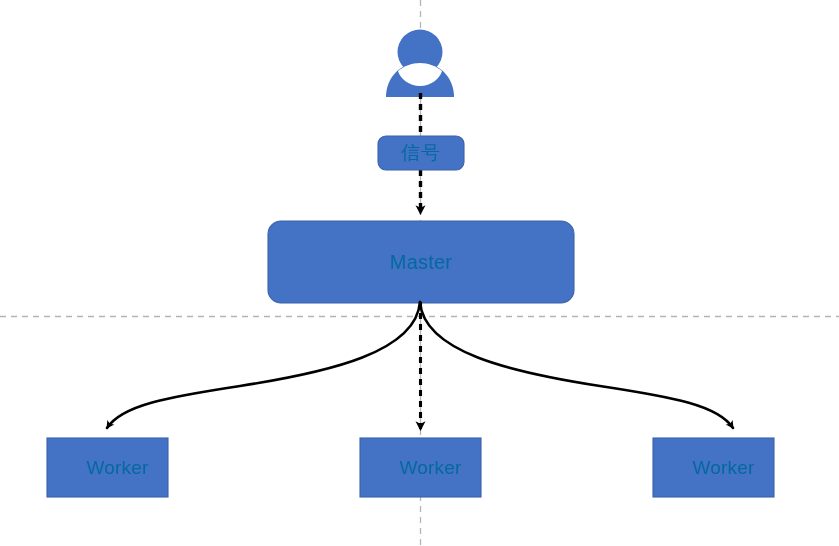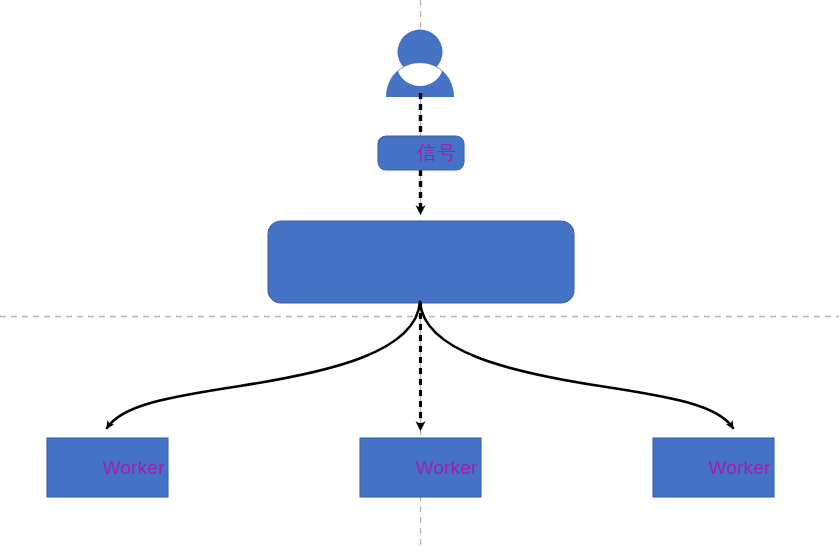--- a/index.html
+++ b/index.html
@@ -23,24 +23,23 @@
     left: 0;
     top: 0;
     width: 839px;
     height: 546px;
   }
   .node-label {
     position: absolute;
     display: flex;
     align-items: center;
     justify-content: center;
-    color: #a21caf;
+    color: #0369a1;
     white-space: nowrap;
     pointer-events: none;
-    padding-left: 16px;
   }
   #master-label {
     left: 268px;
     top: 221px;
     width: 306px;
     height: 82px;
     font-size: 20px;
     letter-spacing: 0.2px;
   }
   .worker-label {
@@ -114,20 +113,21 @@
 
     <line x1="420.5" y1="302" x2="420.5" y2="430" stroke="#000000" stroke-width="3.1" stroke-dasharray="6 5" marker-end="url(#arrowhead-dashed)"></line>
 
     <rect x="47" y="438" width="121" height="59" fill="#4472C4" stroke="#3A62AC" stroke-width="1.1"></rect>
     <rect x="360" y="438" width="121" height="59" fill="#4472C4" stroke="#3A62AC" stroke-width="1.1"></rect>
     <rect x="653" y="438" width="121" height="59" fill="#4472C4" stroke="#3A62AC" stroke-width="1.1"></rect>
   </svg>
 
   <div class="node-label" id="signal-label">信号</div>
 
+  <div class="node-label" id="master-label">Master</div>
 
   <div class="node-label worker-label" id="worker-left-label">Worker</div>
 
   <div class="node-label worker-label" id="worker-center-label">Worker</div>
 
   <div class="node-label worker-label" id="worker-right-label">Worker</div>
 
 </div>
 
 </body></html>

